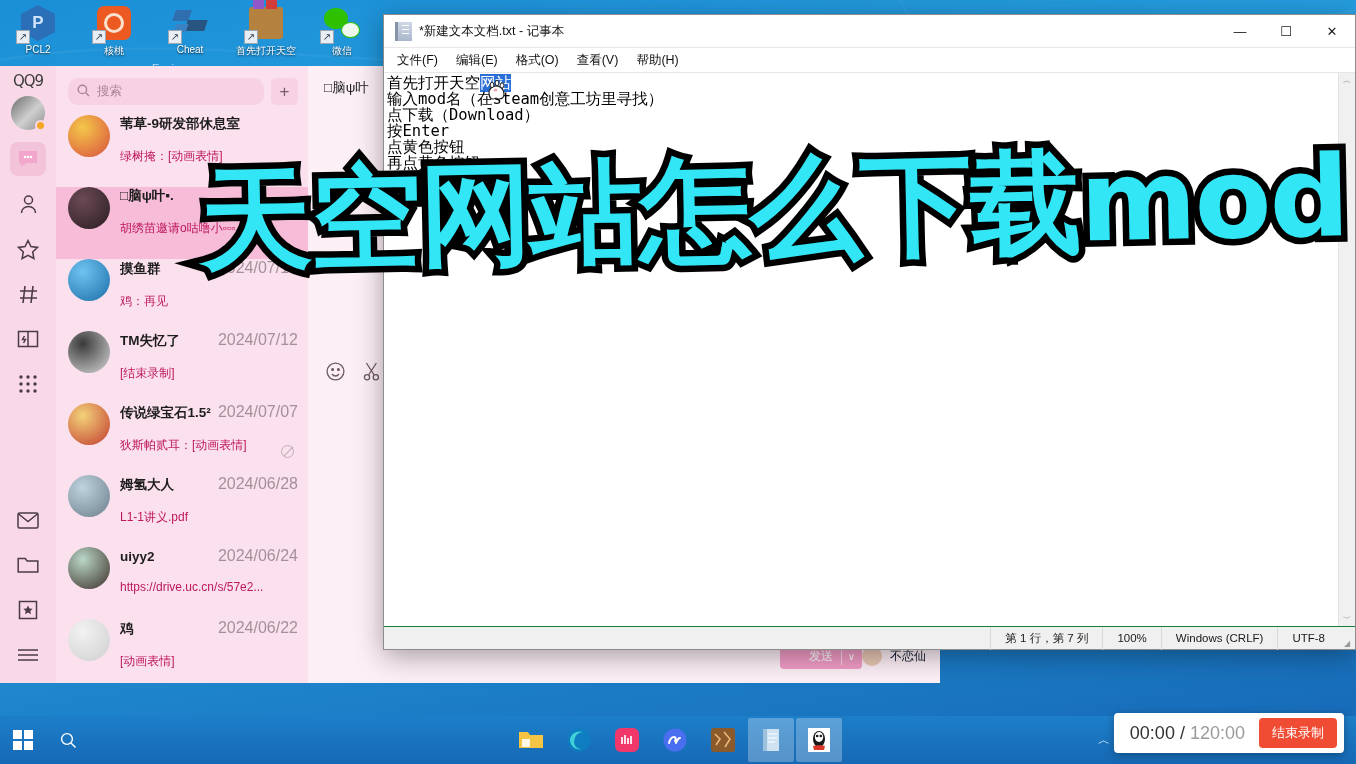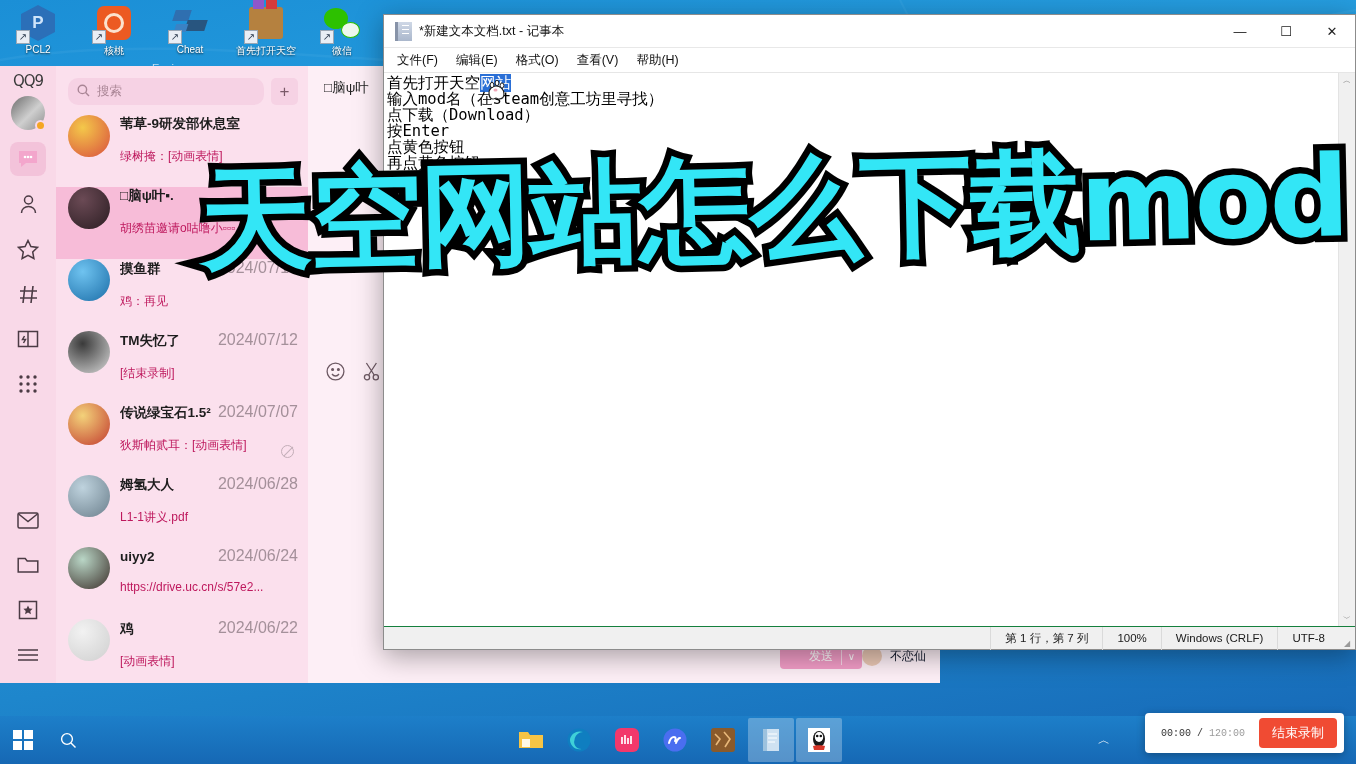--- a/index.html
+++ b/index.html
@@ -115,21 +115,21 @@
   #taskbar{position:absolute;left:0;bottom:0;width:1356px;height:48px;background:linear-gradient(180deg,#1d7fc9,#1668b4);display:flex;align-items:center;}
   .tb-start{width:46px;height:48px;display:flex;align-items:center;justify-content:center;}
   .tb-start i{display:grid;grid-template-columns:9px 9px;grid-template-rows:9px 9px;gap:2px;}
   .tb-start i b{background:#fff;display:block;}
   .tb-search{width:44px;height:48px;display:flex;align-items:center;justify-content:center;}
   .tb-apps{position:absolute;left:508px;display:flex;align-items:center;gap:2px;height:48px;}
   .tb-app{width:46px;height:44px;display:flex;align-items:center;justify-content:center;position:relative;border-radius:2px;}
   .tb-app.active{background:rgba(255,255,255,.28);}
   .tb-tray{position:absolute;right:246px;display:flex;align-items:center;gap:14px;color:#fff;font-size:12px;}
   #rec-widget{position:absolute;right:12px;bottom:11px;height:40px;background:#fff;border-radius:4px;display:flex;align-items:center;gap:14px;padding:0 7px 0 16px;box-shadow:0 2px 8px rgba(0,0,0,.3);}
-  #rec-widget .time{font-size:10px;color:#333;font-family:Liberation Mono, monospace;text-align:center;}
+  #rec-widget .time{font-size:18px;color:#333;font-family:Liberation Sans, sans-serif;text-align:center;}
   #rec-widget .time .total{color:#9b9b9b;}
   #rec-widget .stop{background:#f04b33;color:#fff;font-size:13px;padding:6px 13px;border-radius:4px;cursor:pointer;}
 </style>
 </head>
 <body>
 
 <div id="screen">
 
   <div id="wallpaper-swirls">
     <svg viewBox="0 0 1356 764" preserveAspectRatio="none">

